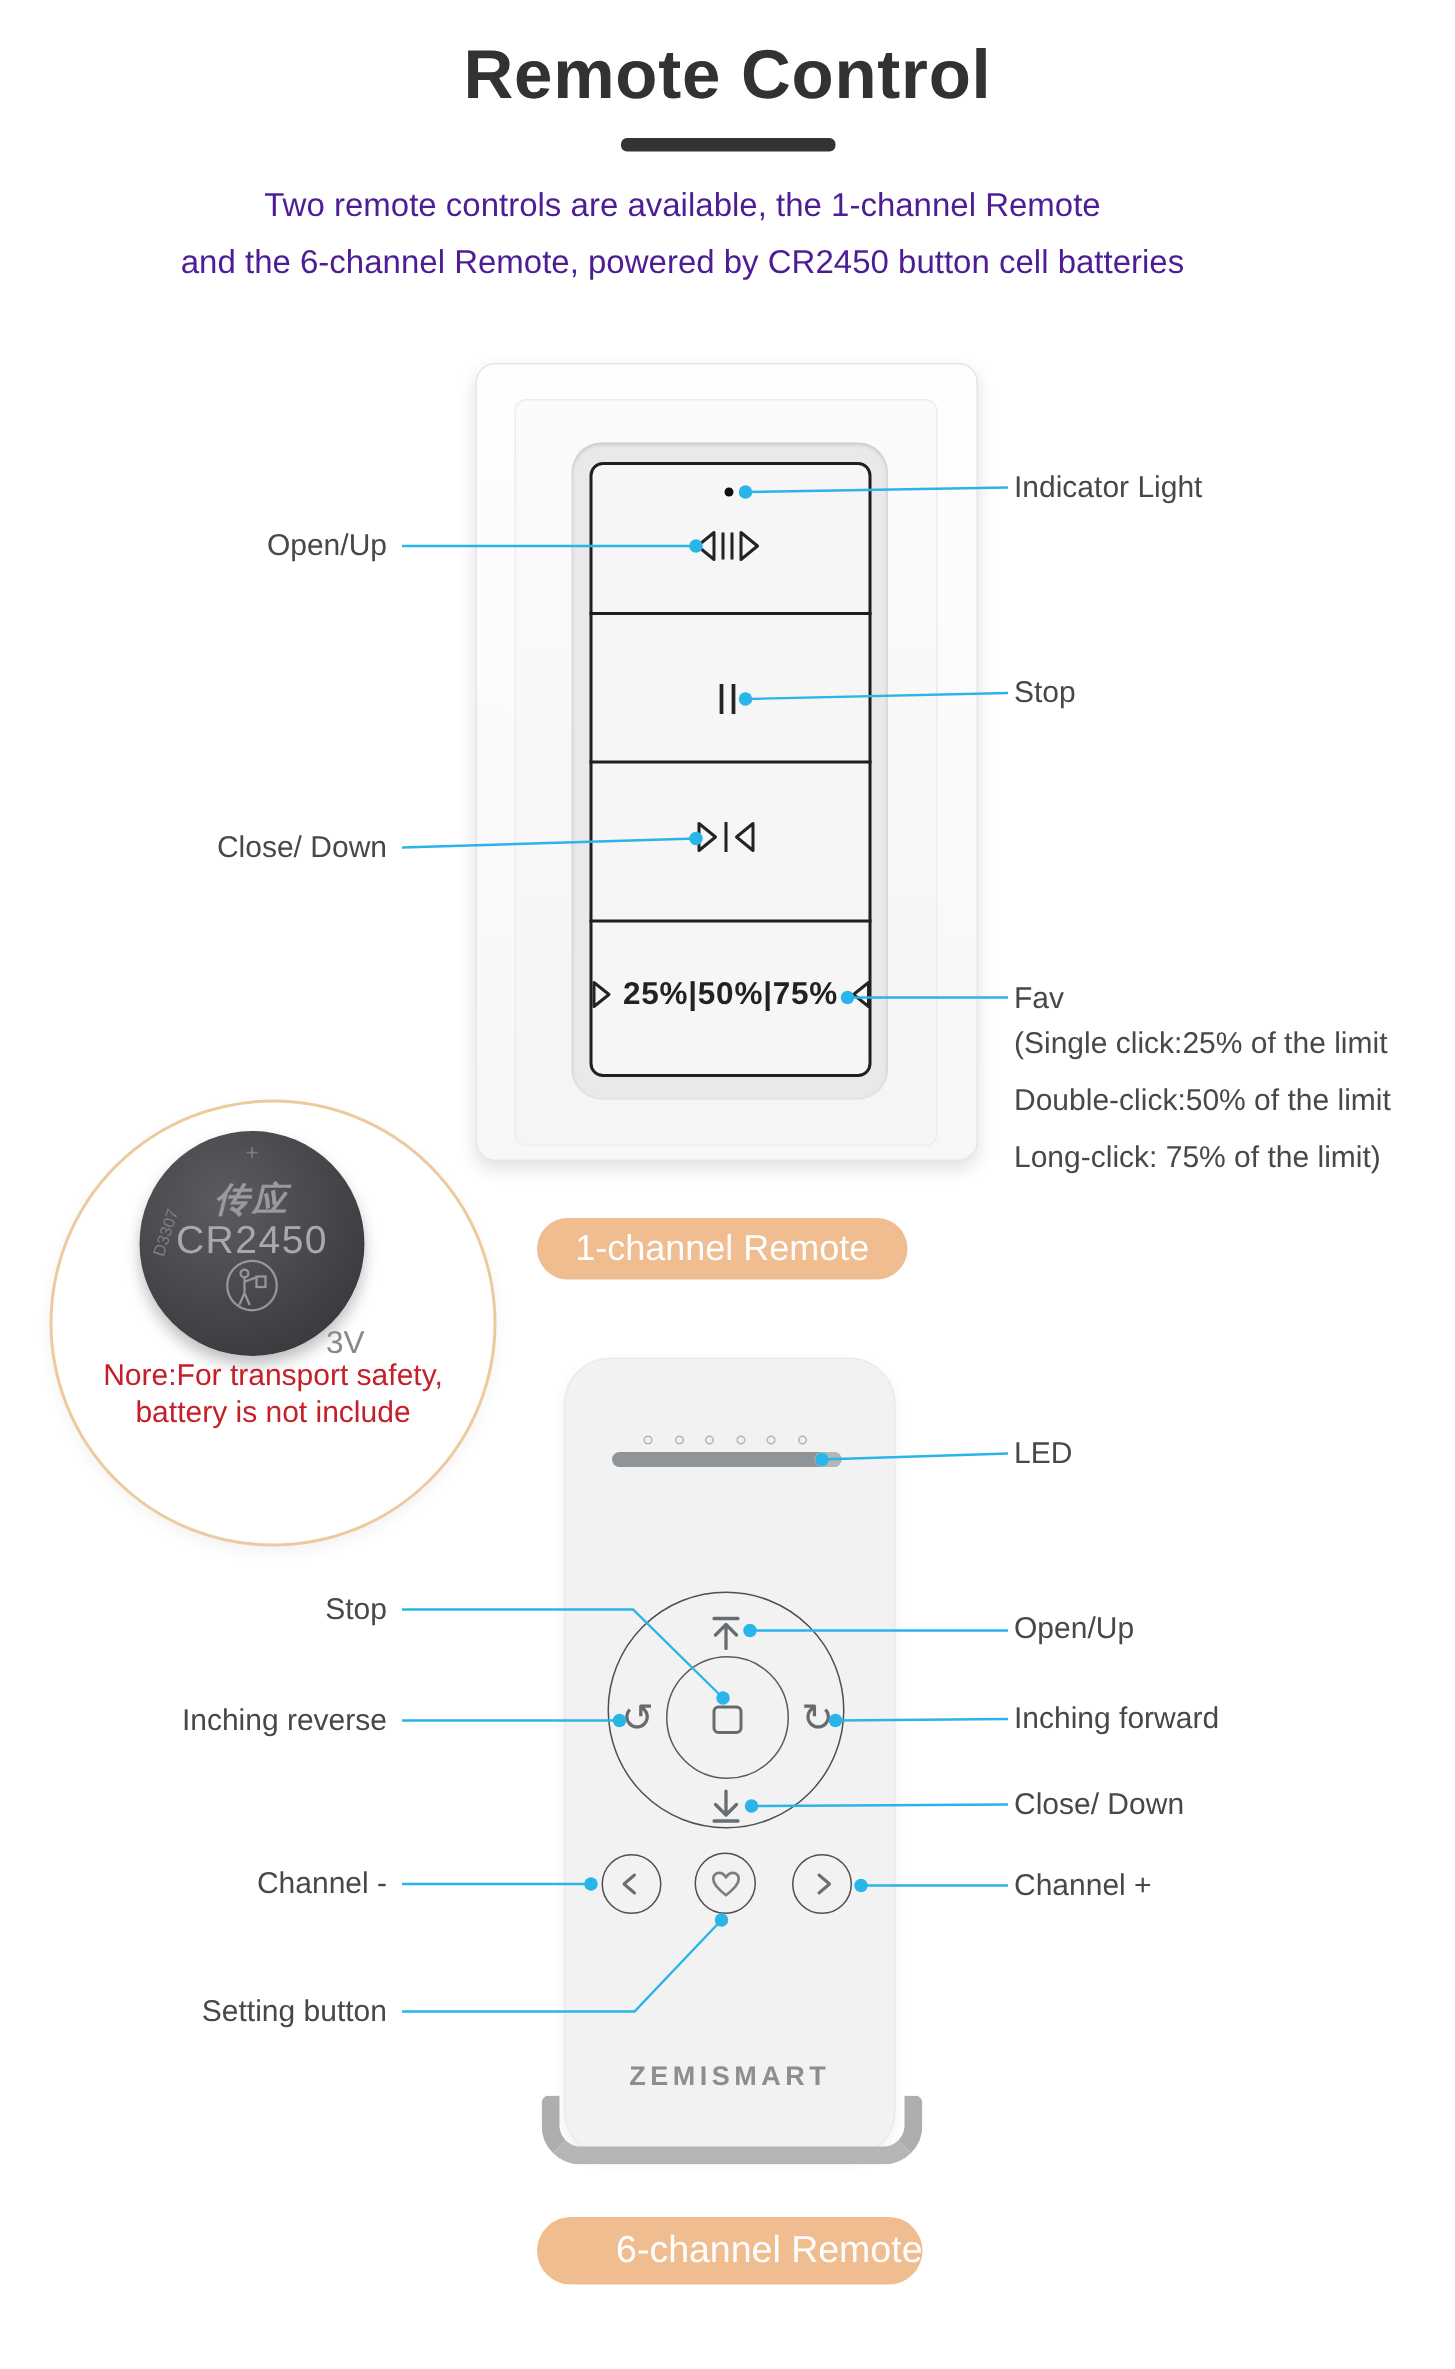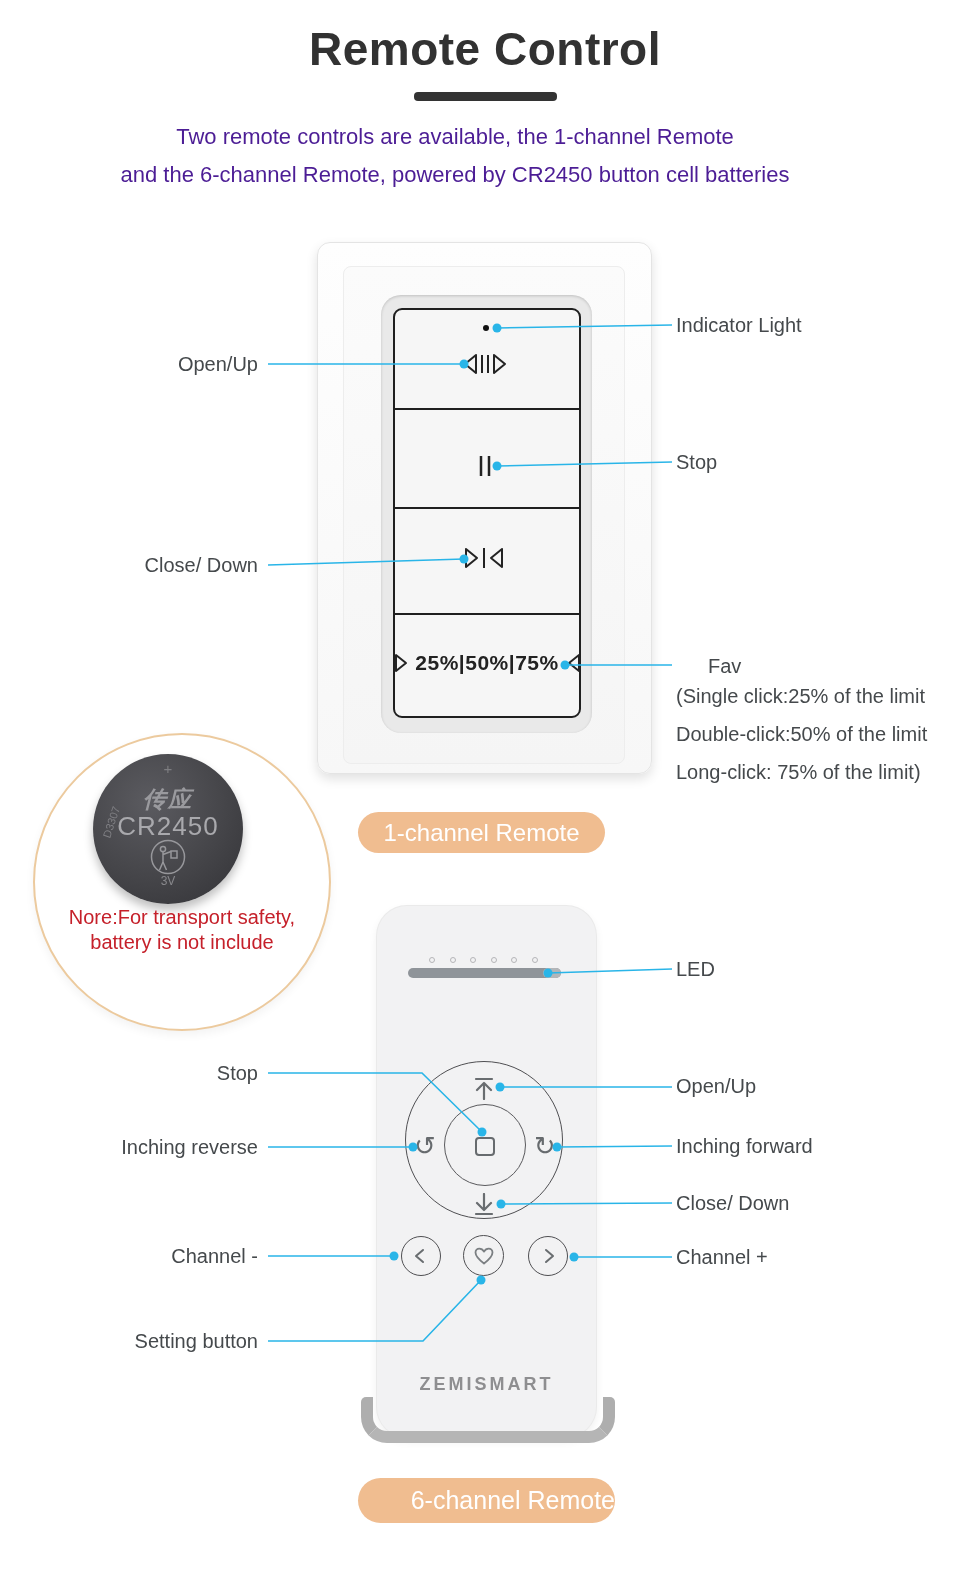--- a/index.html
+++ b/index.html
@@ -33,21 +33,21 @@
 
   
   .bat-circle{left:33px;top:733px;width:294px;height:294px;border-radius:50%;background:#fff;
         border:2px solid #ecca9e;box-shadow:0 4px 10px rgba(0,0,0,.05);}
   .bat-disc{left:58px;top:19px;width:150px;height:150px;border-radius:50%;
         background:radial-gradient(circle at 38% 32%,#5b5b60,#454549 55%,#343438 95%);
         box-shadow:0 6px 10px rgba(0,0,0,.25);}
   .bat-plus{left:0;top:6px;width:100%;text-align:center;font-size:15px;color:#7e7e82;}
   .bat-brand{left:0;top:30px;width:100%;text-align:center;font-size:23px;font-style:italic;font-weight:bold;color:#9a9a9e;letter-spacing:2px;}
   .bat-model{left:0;top:57px;width:100%;text-align:center;font-size:26px;color:#a9a9ad;letter-spacing:1px;}
-  .bat-volt{left:0;top:120px;width:100%;text-align:center;font-size:12px;color:#88888c;}
+  .bat-volt{left:0;top:130px;width:100%;text-align:right;font-size:21px;color:#88888c;}
   .bat-code{left:2px;top:62px;font-size:11px;color:#7f7f83;transform:rotate(-72deg);}
   .bat-note{left:0;top:170px;width:100%;text-align:center;font-size:20px;line-height:24.5px;color:#c5202a;}
 
   
   .badge{background:#f0bd90;color:#ffffff;text-align:center;white-space:nowrap;}
   .badge1{left:358px;top:812px;width:247px;height:41px;border-radius:21px;font-size:24px;line-height:41px;text-align:center;}
   .badge2{left:358px;top:1478px;width:257px;height:45px;border-radius:23px;font-size:25px;line-height:45px;text-align:right;}
 
   
   .r2body{left:377px;top:906px;width:219px;height:531px;background:#f2f2f3;border-radius:30px;
@@ -229,21 +229,21 @@
       <circle cx="394" cy="1256" r="4.5"></circle>
       <circle cx="574" cy="1257" r="4.5"></circle>
       <circle cx="481" cy="1280" r="4.5"></circle>
     </g>
   </svg>
 
   <div class="abs lab lab-l" style="top:351px;">Open/Up</div>
   <div class="abs lab lab-l" style="top:552px;">Close/ Down</div>
   <div class="abs lab lab-r" style="top:312px;">Indicator Light</div>
   <div class="abs lab lab-r" style="top:449px;">Stop</div>
-  <div class="abs lab lab-r" style="top:653px;margin-left:32px;">Fav</div>
+  <div class="abs lab lab-r" style="top:653px;">Fav</div>
   <div class="abs lab lab-r" style="top:683px;">(Single click:25% of the limit</div>
   <div class="abs lab lab-r" style="top:721px;">Double-click:50% of the limit</div>
   <div class="abs lab lab-r" style="top:759px;">Long-click: 75% of the limit)</div>
 
   <div class="abs lab lab-r" style="top:956px;">LED</div>
   <div class="abs lab lab-l" style="top:1060px;">Stop</div>
   <div class="abs lab lab-r" style="top:1073px;">Open/Up</div>
   <div class="abs lab lab-l" style="top:1134px;">Inching reverse</div>
   <div class="abs lab lab-r" style="top:1133px;">Inching forward</div>
   <div class="abs lab lab-r" style="top:1190px;">Close/ Down</div>

